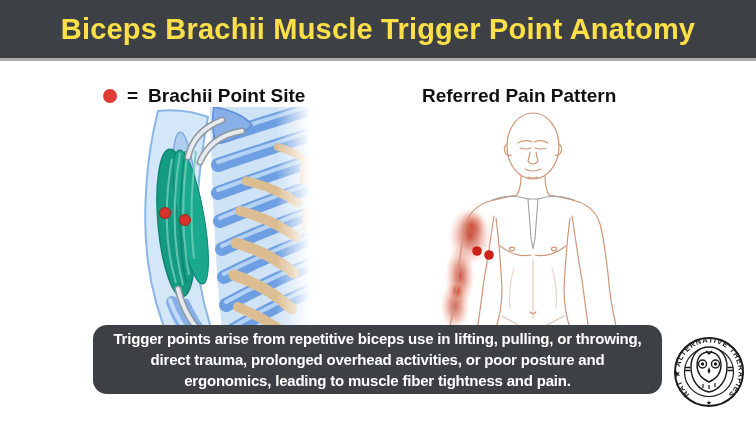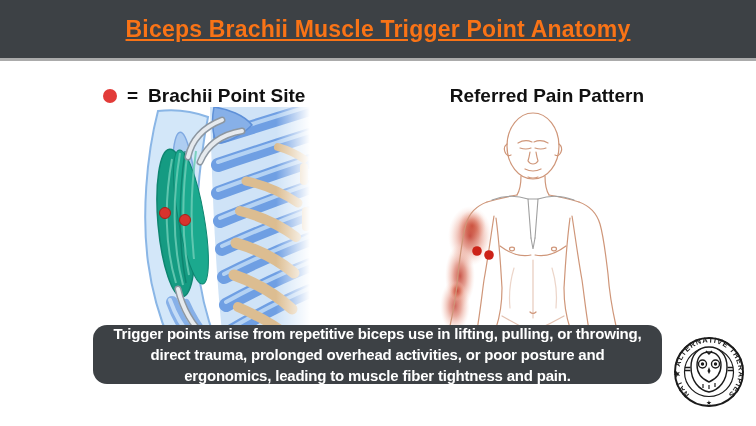--- a/index.html
+++ b/index.html
@@ -12,45 +12,45 @@
   }
   
   .header {
     position: absolute; left: 0; top: 0;
     width: 756px; height: 58px;
     background: #3d4145;
     border-bottom: 3px solid #ababab;
     display: flex; align-items: center; justify-content: center;
   }
   .header .title {
-    color: #f97316; font-size: 23px; font-weight: 700; letter-spacing: 0.2px; text-decoration: underline;
+    color: #fde047; font-size: 29px; font-weight: 700; letter-spacing: 0.2px;
   }
   
   .legend {
     position: absolute; left: 103px; top: 84px; height: 24px;
     display: flex; align-items: center; gap: 10px;
   }
   .legend .dot {
     width: 14px; height: 14px; border-radius: 50%;
     background: #e23b38;
   }
   .legend .eq, .legend .lbl, .pain-label {
     color: #111111; font-size: 19px; font-weight: 700;
   }
   .pain-label {
     position: absolute; left: 422px; top: 85px; width: 222px;
-    text-align: right;
+    text-align: left;
   }
   
   .illus-left  { position: absolute; left: 128px; top: 107px; z-index: 1; }
   .illus-right { position: absolute; left: 430px; top: 108px; z-index: 1; }
   
   .footer-note {
     position: absolute; left: 93px; top: 325px;
-    width: 569px; height: 59px; box-sizing: border-box;
+    width: 569px; height: 69px; box-sizing: border-box;
     background: #3d4145; border-radius: 14px;
     display: flex; align-items: center; justify-content: center;
     padding: 6px 20px; z-index: 2;
   }
   .footer-note .txt {
     color: #ffffff; font-size: 15px; line-height: 21px; font-weight: 700;
     letter-spacing: -0.2px; text-align: center;
   }
   
   .logo { position: absolute; left: 671px; top: 334px; z-index: 3; }

